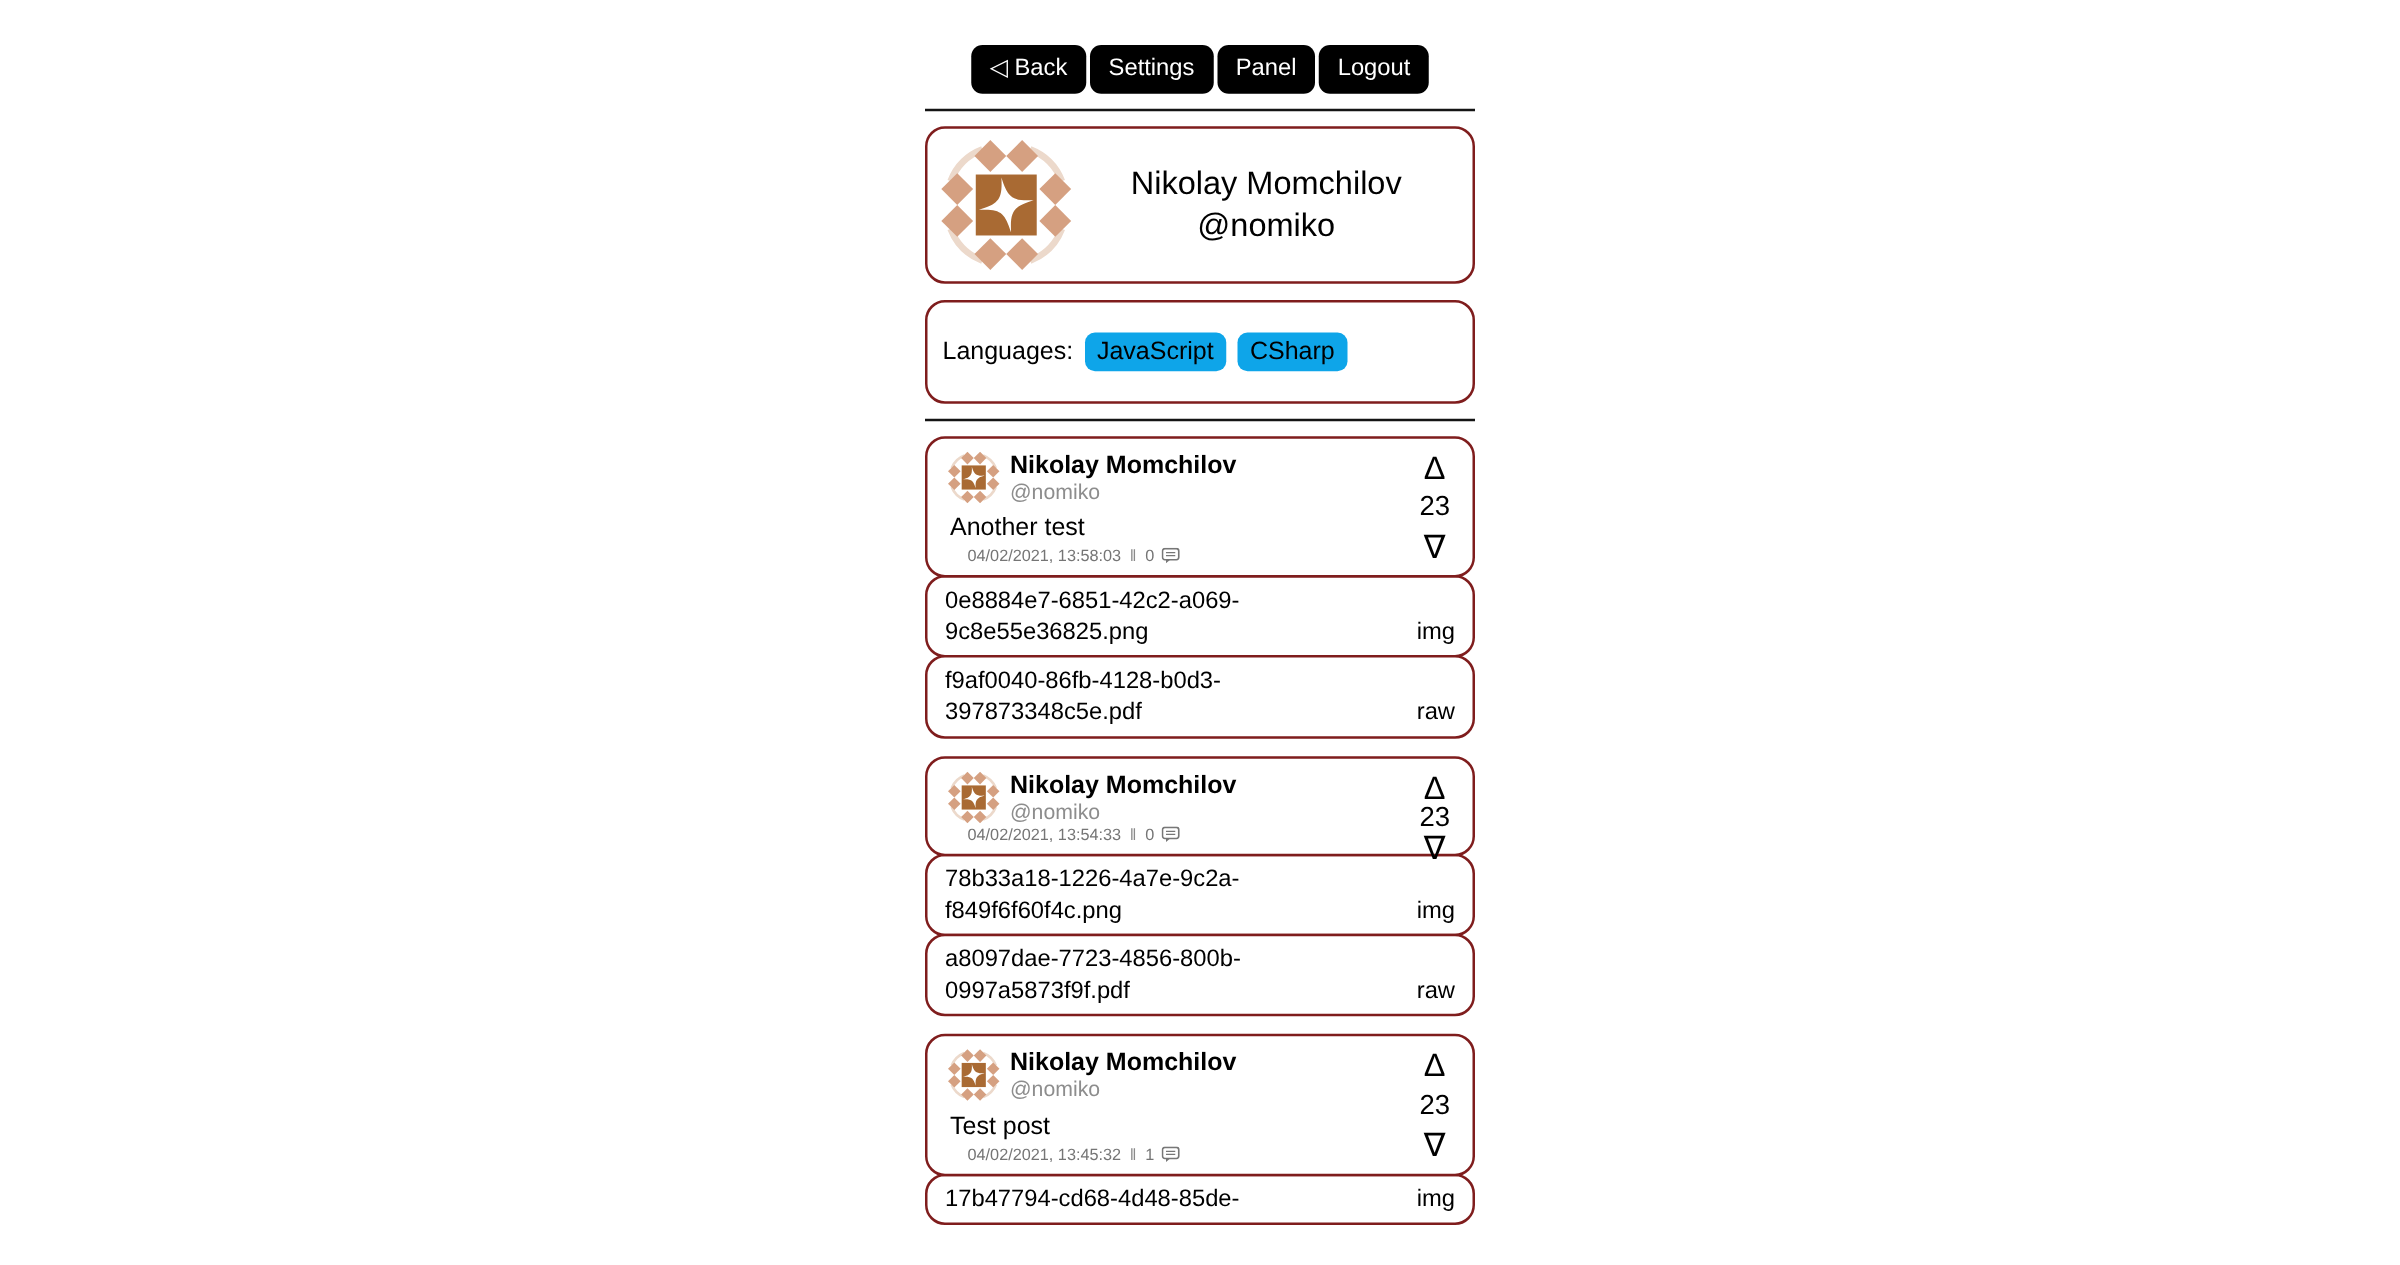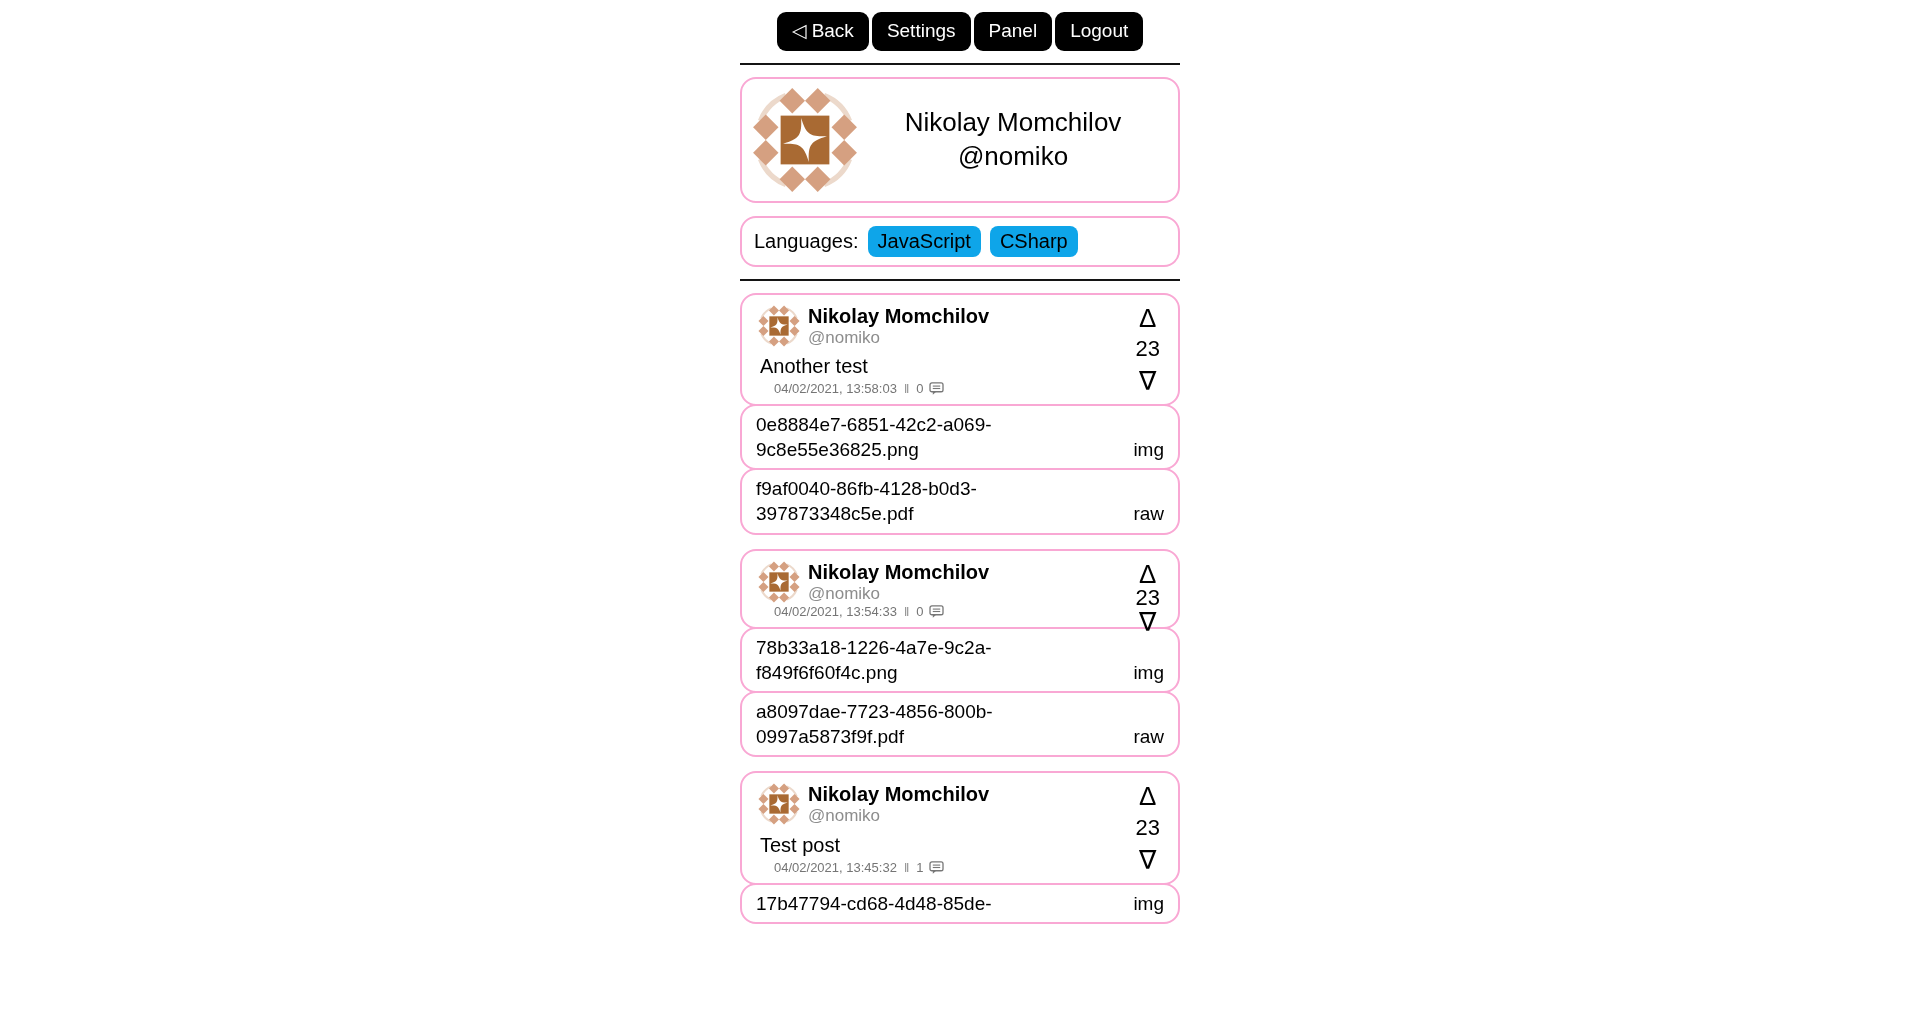--- a/index.html
+++ b/index.html
@@ -2,40 +2,40 @@
 <html><head>
 <meta charset="utf-8">
 <style>
   * { box-sizing: border-box; margin: 0; padding: 0; }
   html, body { width: 1920px; height: 1012px; overflow: hidden; background: #ffffff; }
   body { font-family: "Liberation Sans", "DejaVu Sans", sans-serif; color: #000; }
 
   .page { width: 440px; margin: 0 auto; padding-top: 12px; }
 
   
-  .toolbar { display: flex; justify-content: center; gap: 3px; }
+  .toolbar { display: flex; justify-content: center; gap: 3px; margin-top: 24px; }
   .tb-btn {
     background: #000; color: #fff; border: none; border-radius: 9px;
     font-family: inherit; font-size: 19px; padding: 8px 15px; cursor: pointer;
     line-height: 1.2;
   }
 
   hr.rule { border: none; border-top: 2px solid #141414; margin: 12px 0; }
 
   .card {
-    border: 2px solid #f9a8d4; border-radius: 16px; background: #fff;
+    border: 2px solid #7f1d1d; border-radius: 16px; background: #fff;
   }
 
   
   .profile-card { display: flex; align-items: center; padding: 8px 10px; margin-bottom: 13px; }
   .avatar-lg { width: 106px; height: 106px; flex: 0 0 auto; }
   .profile-names { flex: 1; text-align: center; font-size: 26px; line-height: 1.3; }
 
   
-  .info-card { padding: 8px 12px; font-size: 20px; margin-bottom: 12px; display: flex; align-items: center; flex-wrap: wrap; }
+  .info-card { padding: 24px 12px; font-size: 20px; margin-bottom: 12px; display: flex; align-items: center; flex-wrap: wrap; }
   .badge {
     background: #0ea5e9; border-radius: 8px; padding: 4px 10px; margin-left: 9px;
     font-size: 20px; display: inline-block;
   }
 
   
   .post-group { margin-bottom: 14px; }
   .post-card { position: relative; padding: 9px 70px 8px 16px; border-radius: 16px; }
   .post-header { display: flex; align-items: flex-start; }
   .avatar-sm { width: 42px; height: 42px; flex: 0 0 auto; margin-top: 1px; }

